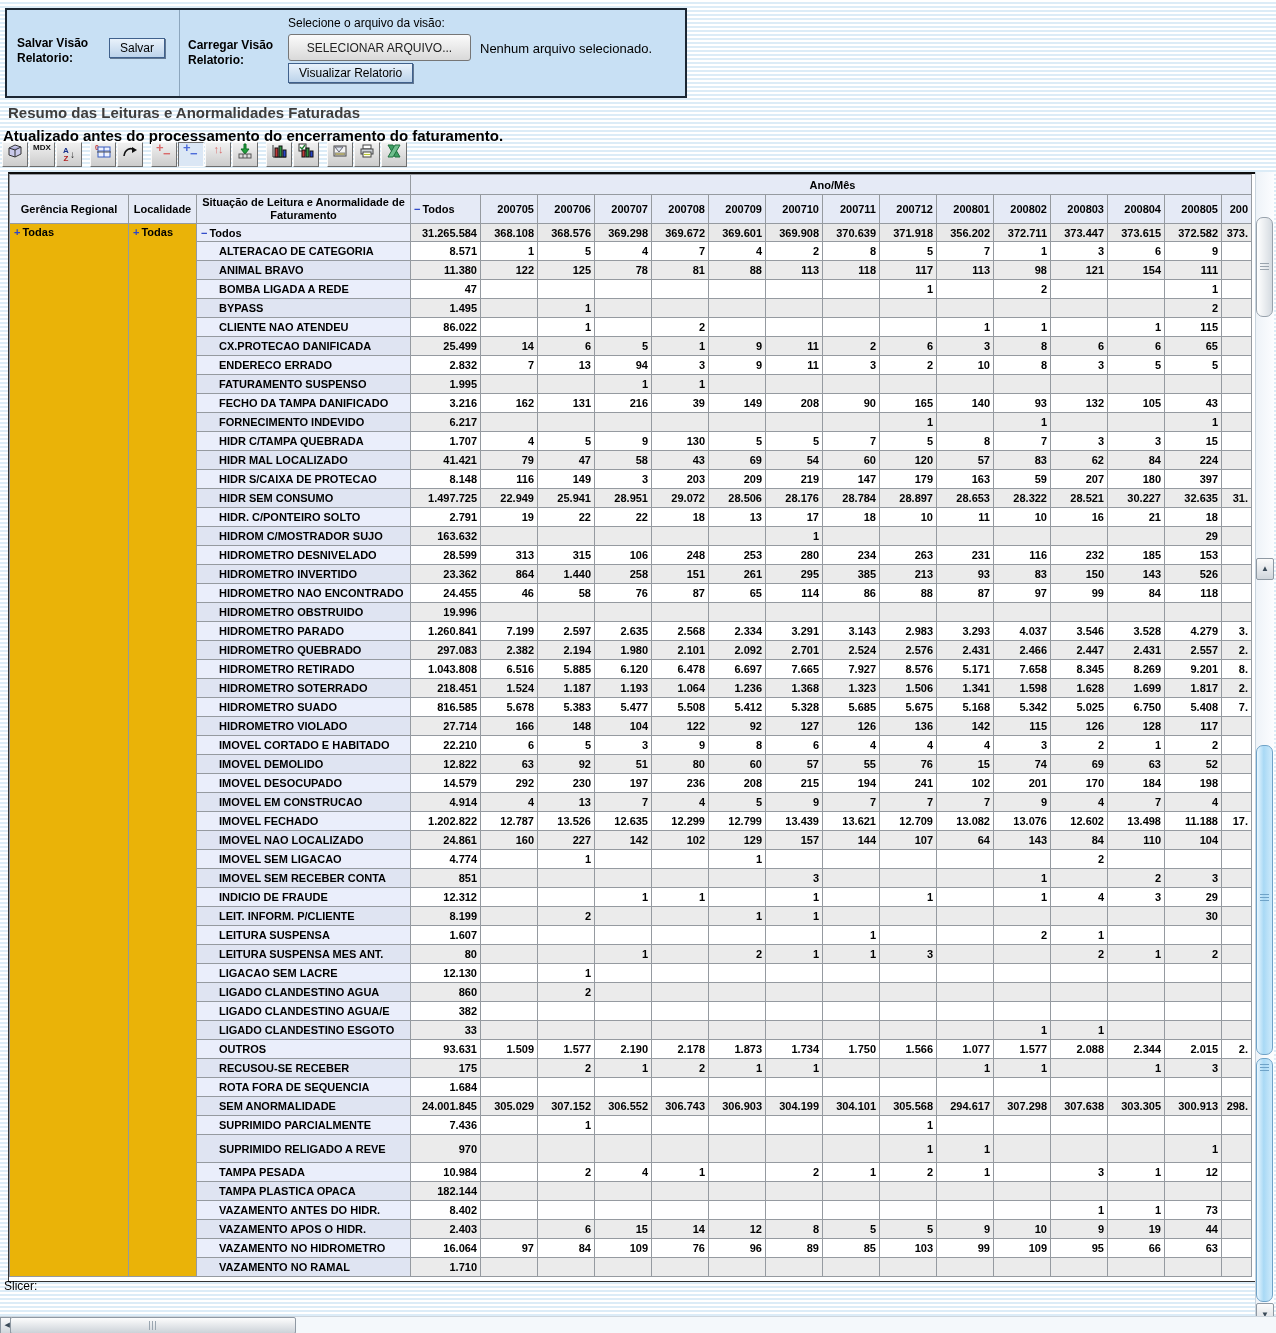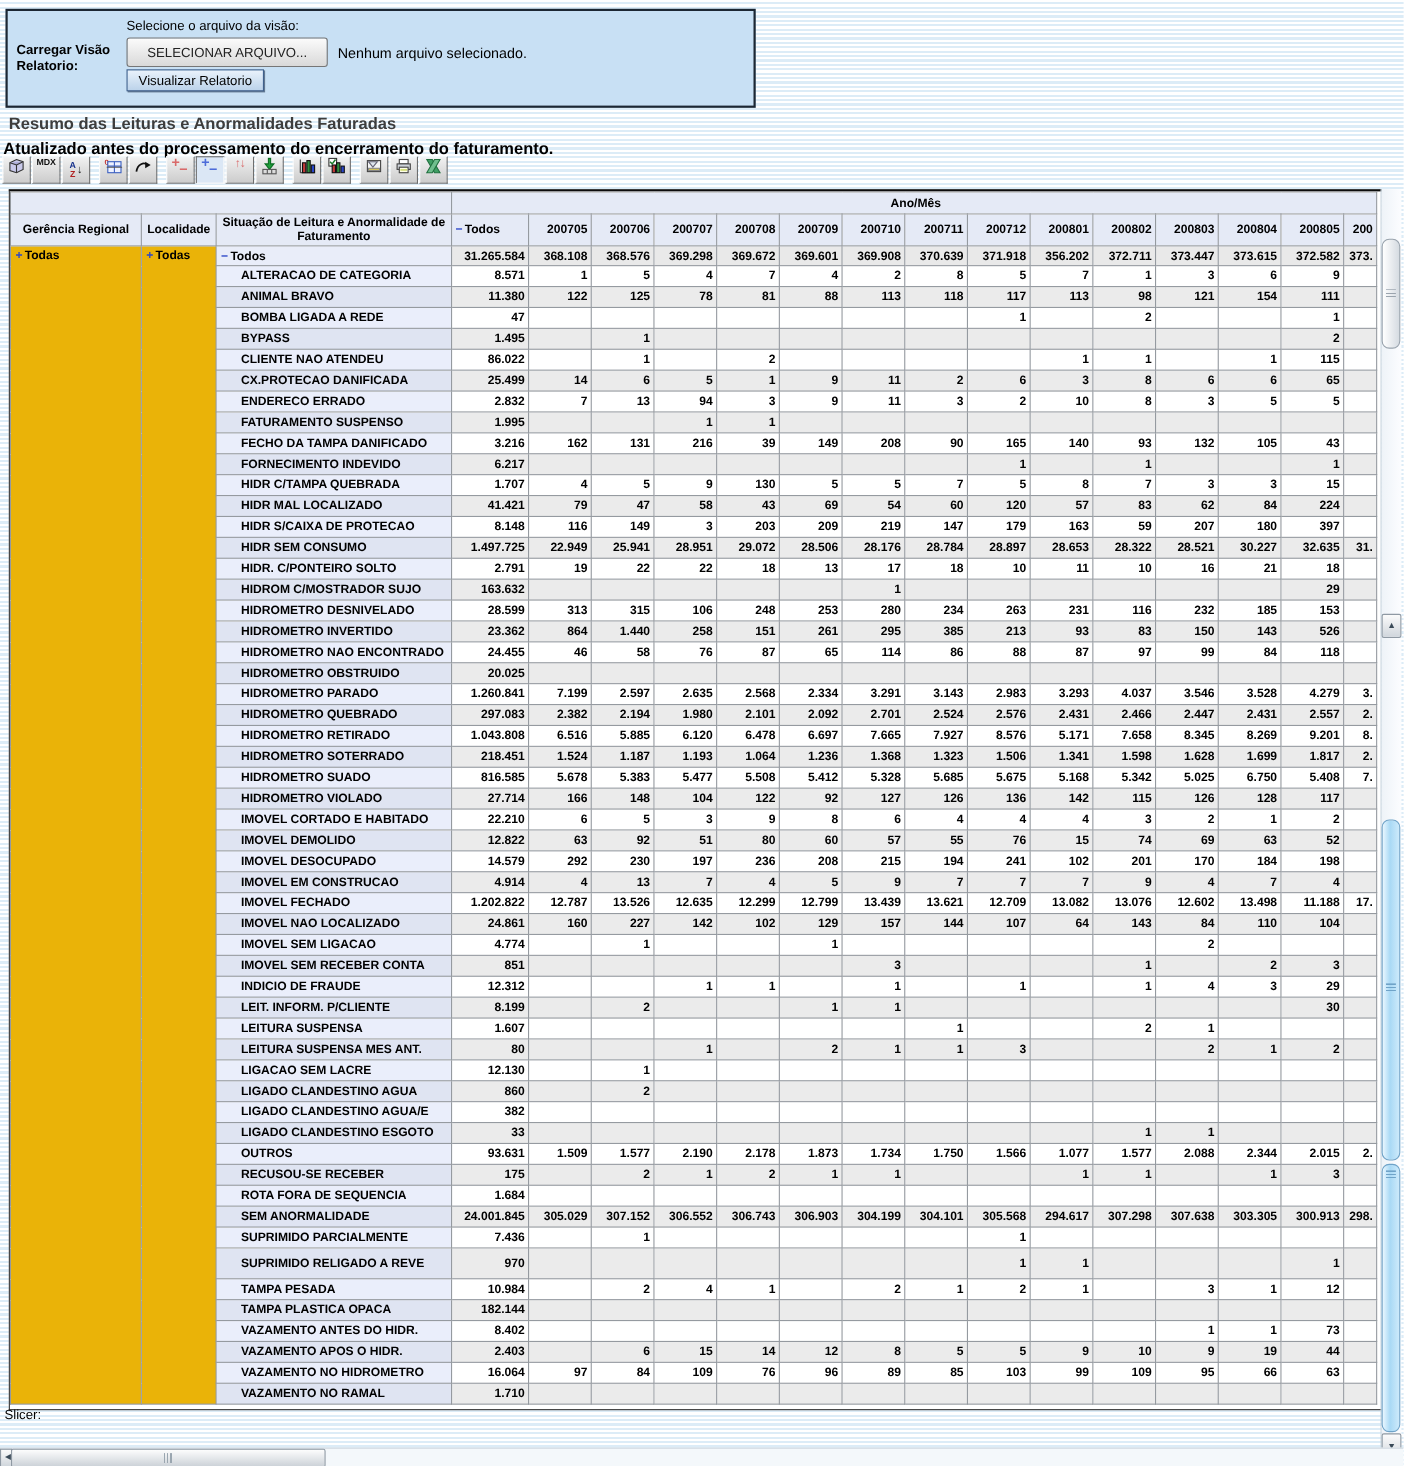--- a/index.html
+++ b/index.html
@@ -97,20 +97,24 @@
   .hthumb .hgrip{position:absolute;left:138px;top:3px;width:8px;height:9px;
     background:repeating-linear-gradient(to right,#9aa6b0 0 1px,transparent 1px 3px)}
   .slicer{position:absolute;left:4px;top:1279px;font-size:12px}
 </style>
 </head>
 <body>
 
 <div class="page">
 
   <div class="form-box">
+    <div class="form-left">
+      <div class="flabel" id="save-lbl">Salvar Visão Relatorio:</div>
+      <button class="btn-blue" id="salvar">Salvar</button>
+    </div>
     <div class="form-right">
       <div class="flabel" id="load-lbl">Carregar Visão Relatorio:</div>
       <div class="hint">Selecione o arquivo da visão:</div>
       <button id="filebtn">SELECIONAR ARQUIVO...</button>
       <span class="file-status">Nenhum arquivo selecionado.</span>
       <button class="btn-blue" id="vizbtn">Visualizar Relatorio</button>
     </div>
   </div>
 
   <div class="report-title">Resumo das Leituras e Anormalidades Faturadas</div>
@@ -634,21 +638,21 @@
             <td class="v">88</td>
             <td class="v">87</td>
             <td class="v">97</td>
             <td class="v">99</td>
             <td class="v">84</td>
             <td class="v">118</td>
             <td class="v clip"></td>
           </tr>
           <tr class="rg dr">
             <td class="rl">HIDROMETRO OBSTRUIDO</td>
-            <td class="v">20.025</td>
+            <td class="v">19.996</td>
             <td class="v"></td>
             <td class="v"></td>
             <td class="v"></td>
             <td class="v"></td>
             <td class="v"></td>
             <td class="v"></td>
             <td class="v"></td>
             <td class="v"></td>
             <td class="v"></td>
             <td class="v"></td>

